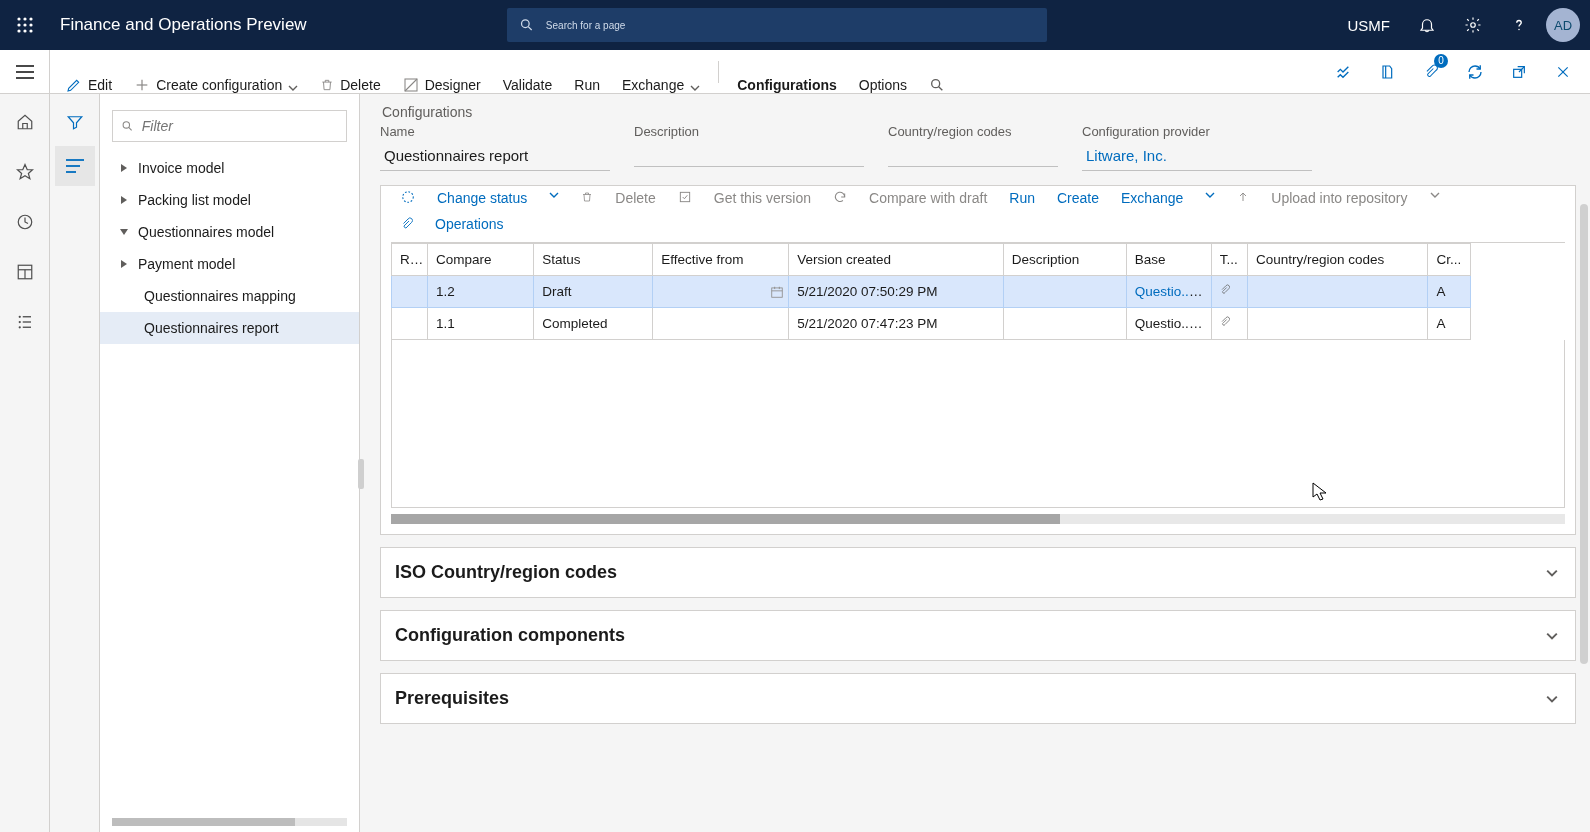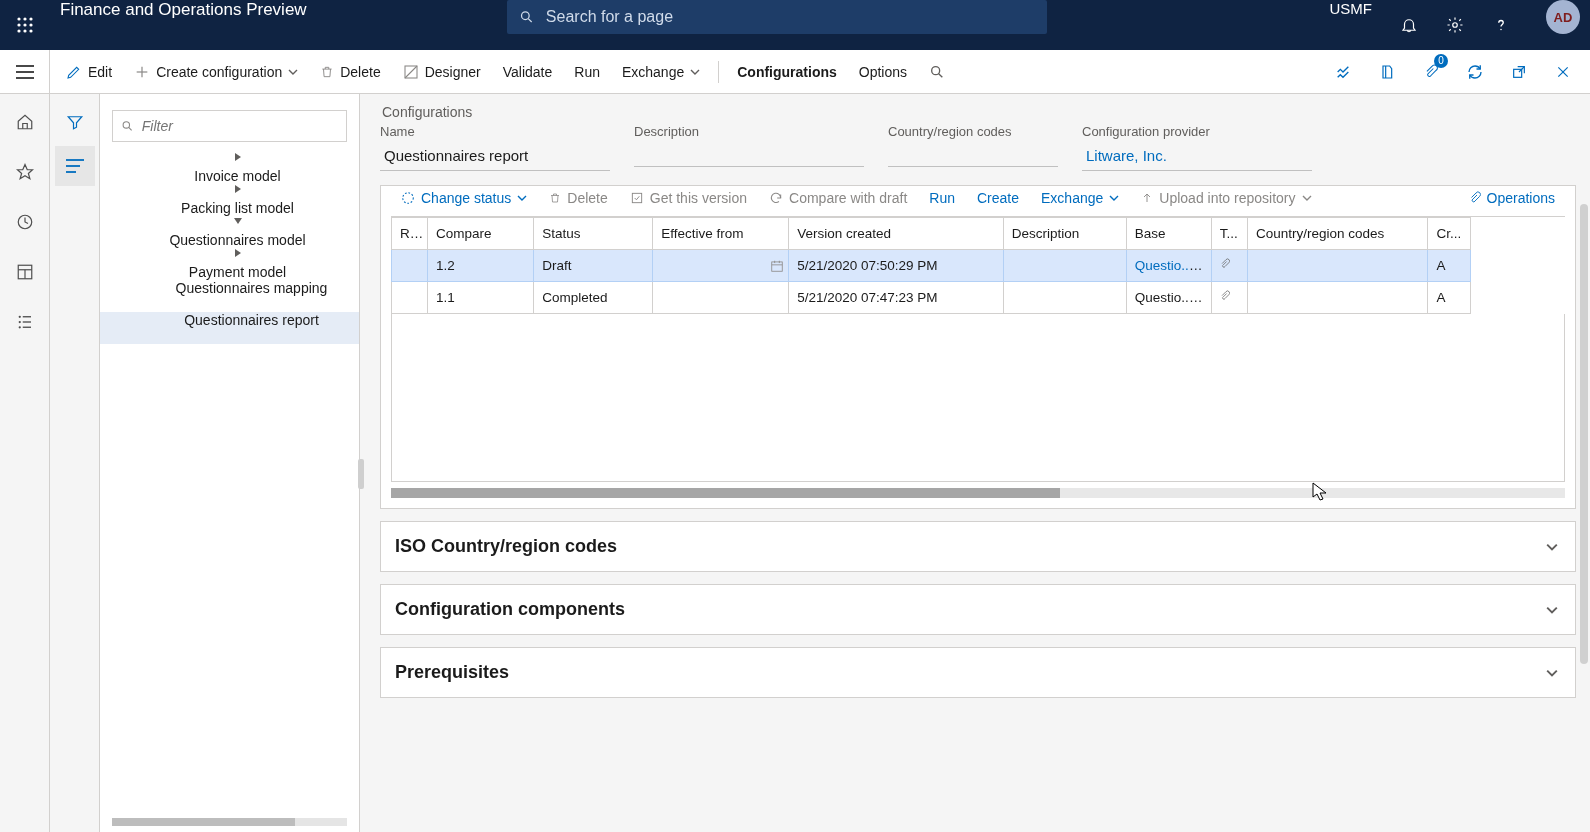--- a/index.html
+++ b/index.html
@@ -29,20 +29,21 @@
     background: var(--bg-page);
     overflow: hidden;
   }
   svg { display: block; }
 
   
   .topbar {
     height: 50px;
     background: var(--navy);
     display: flex;
+    align-items: center;
     color: var(--text-white);
     padding: 0 10px 0 0;
   }
   .topbar .waffle {
     width: 50px; height: 50px;
     display: flex; align-items: center; justify-content: center;
     cursor: pointer;
   }
   .topbar .app-title {
     font-size: 17px;
@@ -56,44 +57,43 @@
     display: flex;
     align-items: center;
     padding: 0 12px;
     border-radius: 2px;
     gap: 10px;
     cursor: text;
     color: #d0dbea;
   }
   .topbar .search input {
     background: transparent; border: none; outline: none;
-    color: #fff; font-size: 16px; width: 100%;
+    color: #fff; font-size: 10px; width: 100%;
   }
   .topbar .search input::placeholder { color: #d0dbea; }
   .topbar .spacer2 { flex: 1; }
   .topbar .company {
     font-size: 15px;
     padding: 0 14px;
   }
   .top-icon-btn {
     width: 46px; height: 50px;
     display: flex; align-items: center; justify-content: center;
     cursor: pointer;
     color: #fff;
   }
   .avatar {
     width: 34px; height: 34px;
     border-radius: 50%;
     background: var(--avatar-bg);
-    color: #7f1d1d;
+    color: #0c4a6e;
     display: flex; align-items: center; justify-content: center;
     font-size: 13px;
-    margin-left: 22px;
-    cursor: pointer;
-    font-weight: bold;
+    margin-left: 4px;
+    cursor: pointer;
   }
 
   
   .actionbar-wrap {
     display: flex;
     height: 44px;
     background: var(--bg-white);
     border-bottom: 1px solid var(--border);
     align-items: stretch;
   }
@@ -104,21 +104,21 @@
     cursor: pointer;
   }
   .actionbar {
     flex: 1;
     display: flex;
     align-items: center;
     padding: 0 6px;
     gap: 2px;
   }
   .action-item {
-    display: flex; align-items: center;
+    display: flex; align-items: flex-end;
     padding: 0 10px;
     height: 100%;
     gap: 6px;
     color: var(--text-dark);
     cursor: pointer;
     white-space: nowrap;
   }
   .action-item.strong { font-weight: 600; }
   .action-item svg { color: var(--text-muted); }
   .action-sep {
@@ -209,21 +209,20 @@
     flex: 1;
     overflow: auto;
   }
   .tree-item {
     display: flex; align-items: center;
     height: 32px;
     padding-left: 16px;
     gap: 6px;
     cursor: pointer;
     color: var(--text-dark);
-    flex-direction: column;
   }
   .tree-item .chev { width: 16px; display:flex; align-items:center; justify-content:center; color: var(--text-muted2); }
   .tree-item.depth2 { padding-left: 44px; }
   .tree-item.selected { background: var(--sidebar-selected); }
   .nav-panel .nav-scroll {
     height: 8px;
     background: #e5e5e5;
     margin: 0 12px 6px 12px;
     position: relative;
   }
@@ -310,22 +309,22 @@
   }
 
   
   .vt {
     display: flex; align-items: center;
     gap: 2px;
     padding: 0 10px 6px 10px;
     flex-wrap: wrap;
   }
   .vt-item {
-    display: flex; align-items: center;
-    gap: 6px;
+    display: flex; 
+    gap: 22px;
     padding: 4px 10px;
     cursor: pointer;
     white-space: nowrap;
   }
   .vt-item.blue { color: var(--link-blue); }
   .vt-item.disabled { color: var(--text-muted2); cursor: default; }
 
   .grid {
     border-top: 1px solid var(--border);
     margin: 0 10px;

